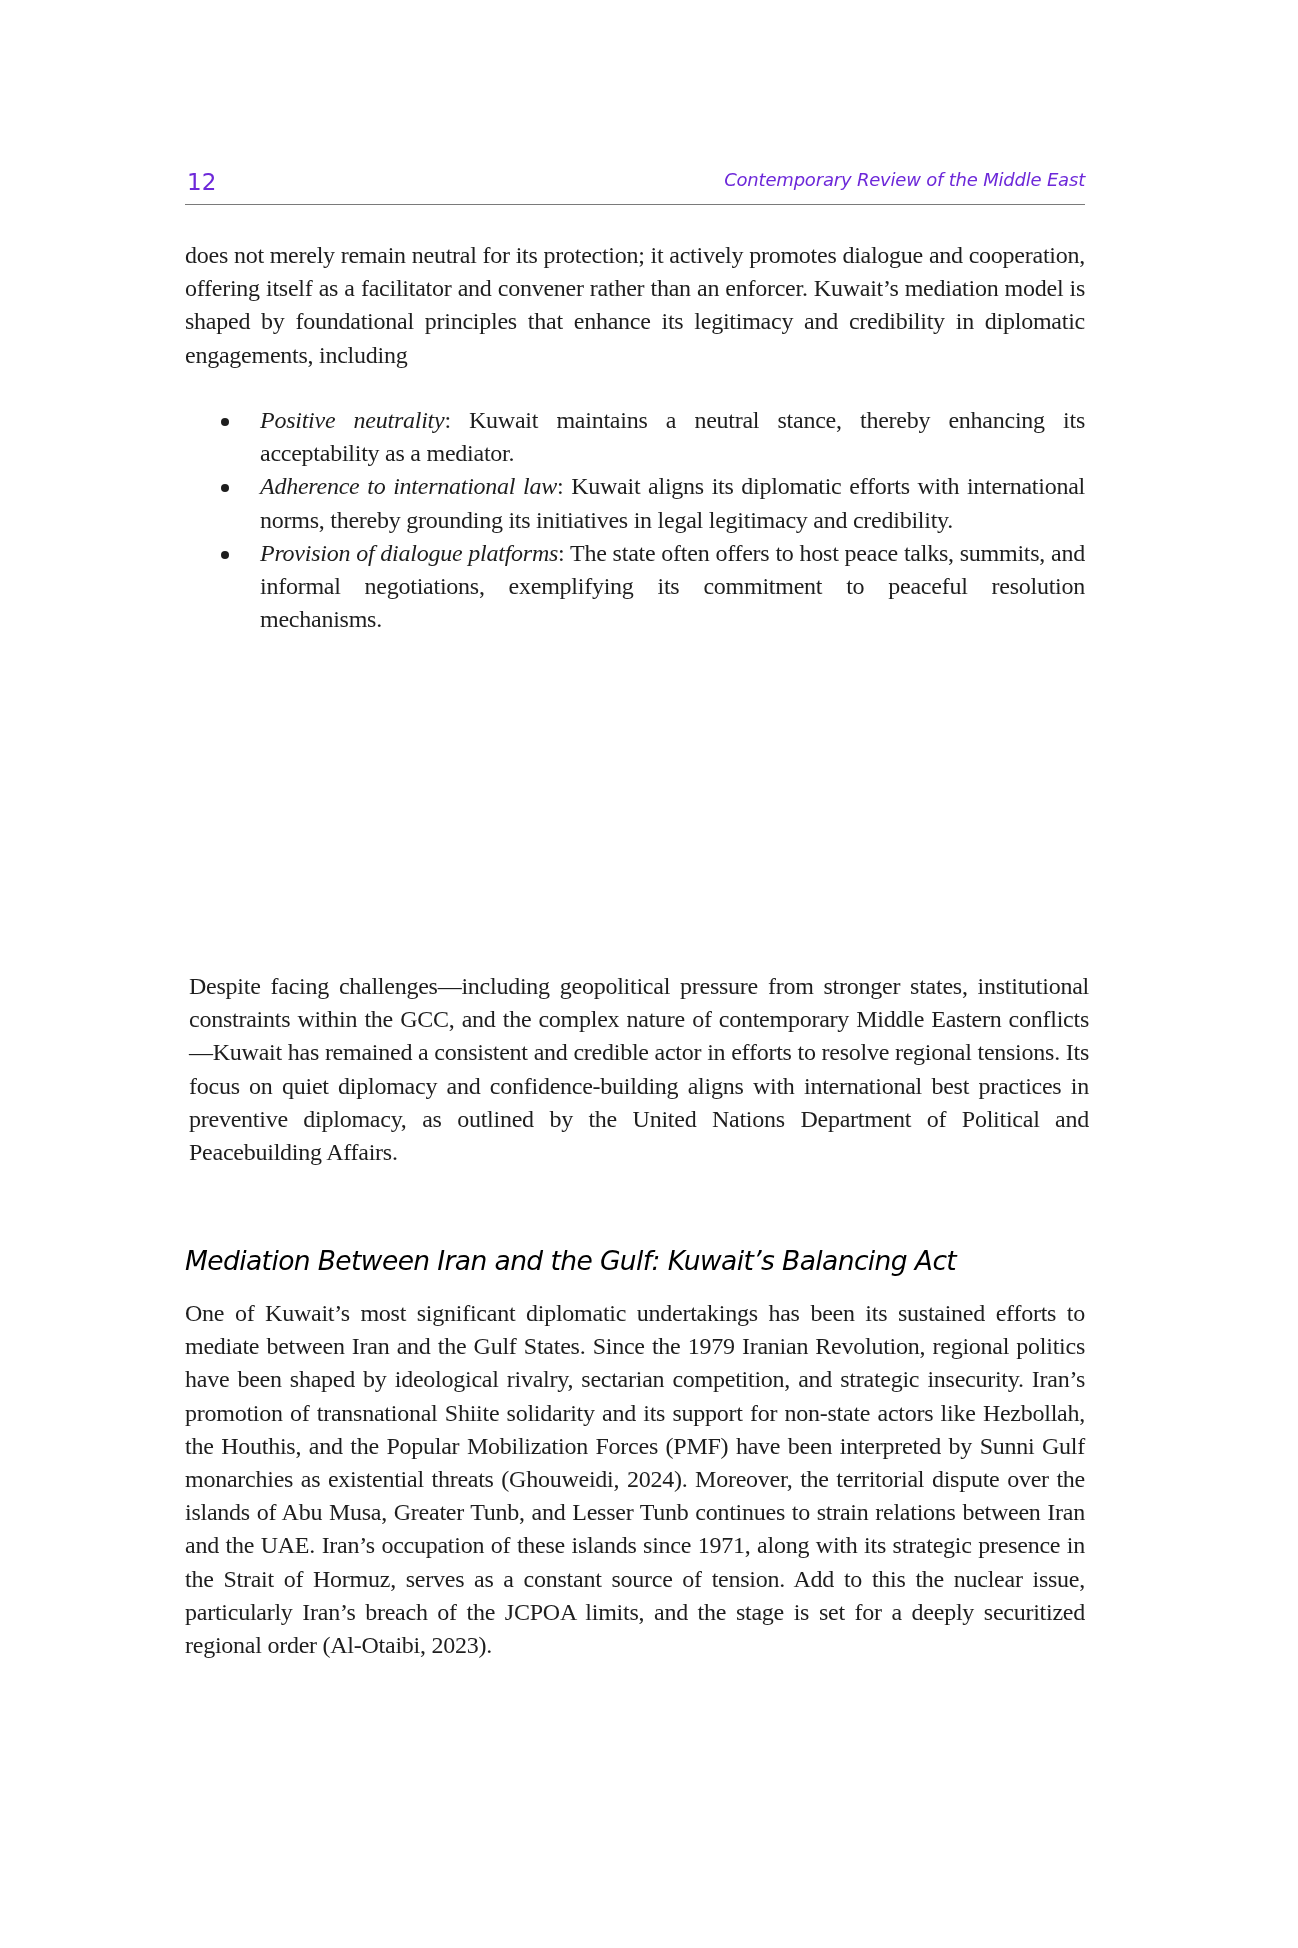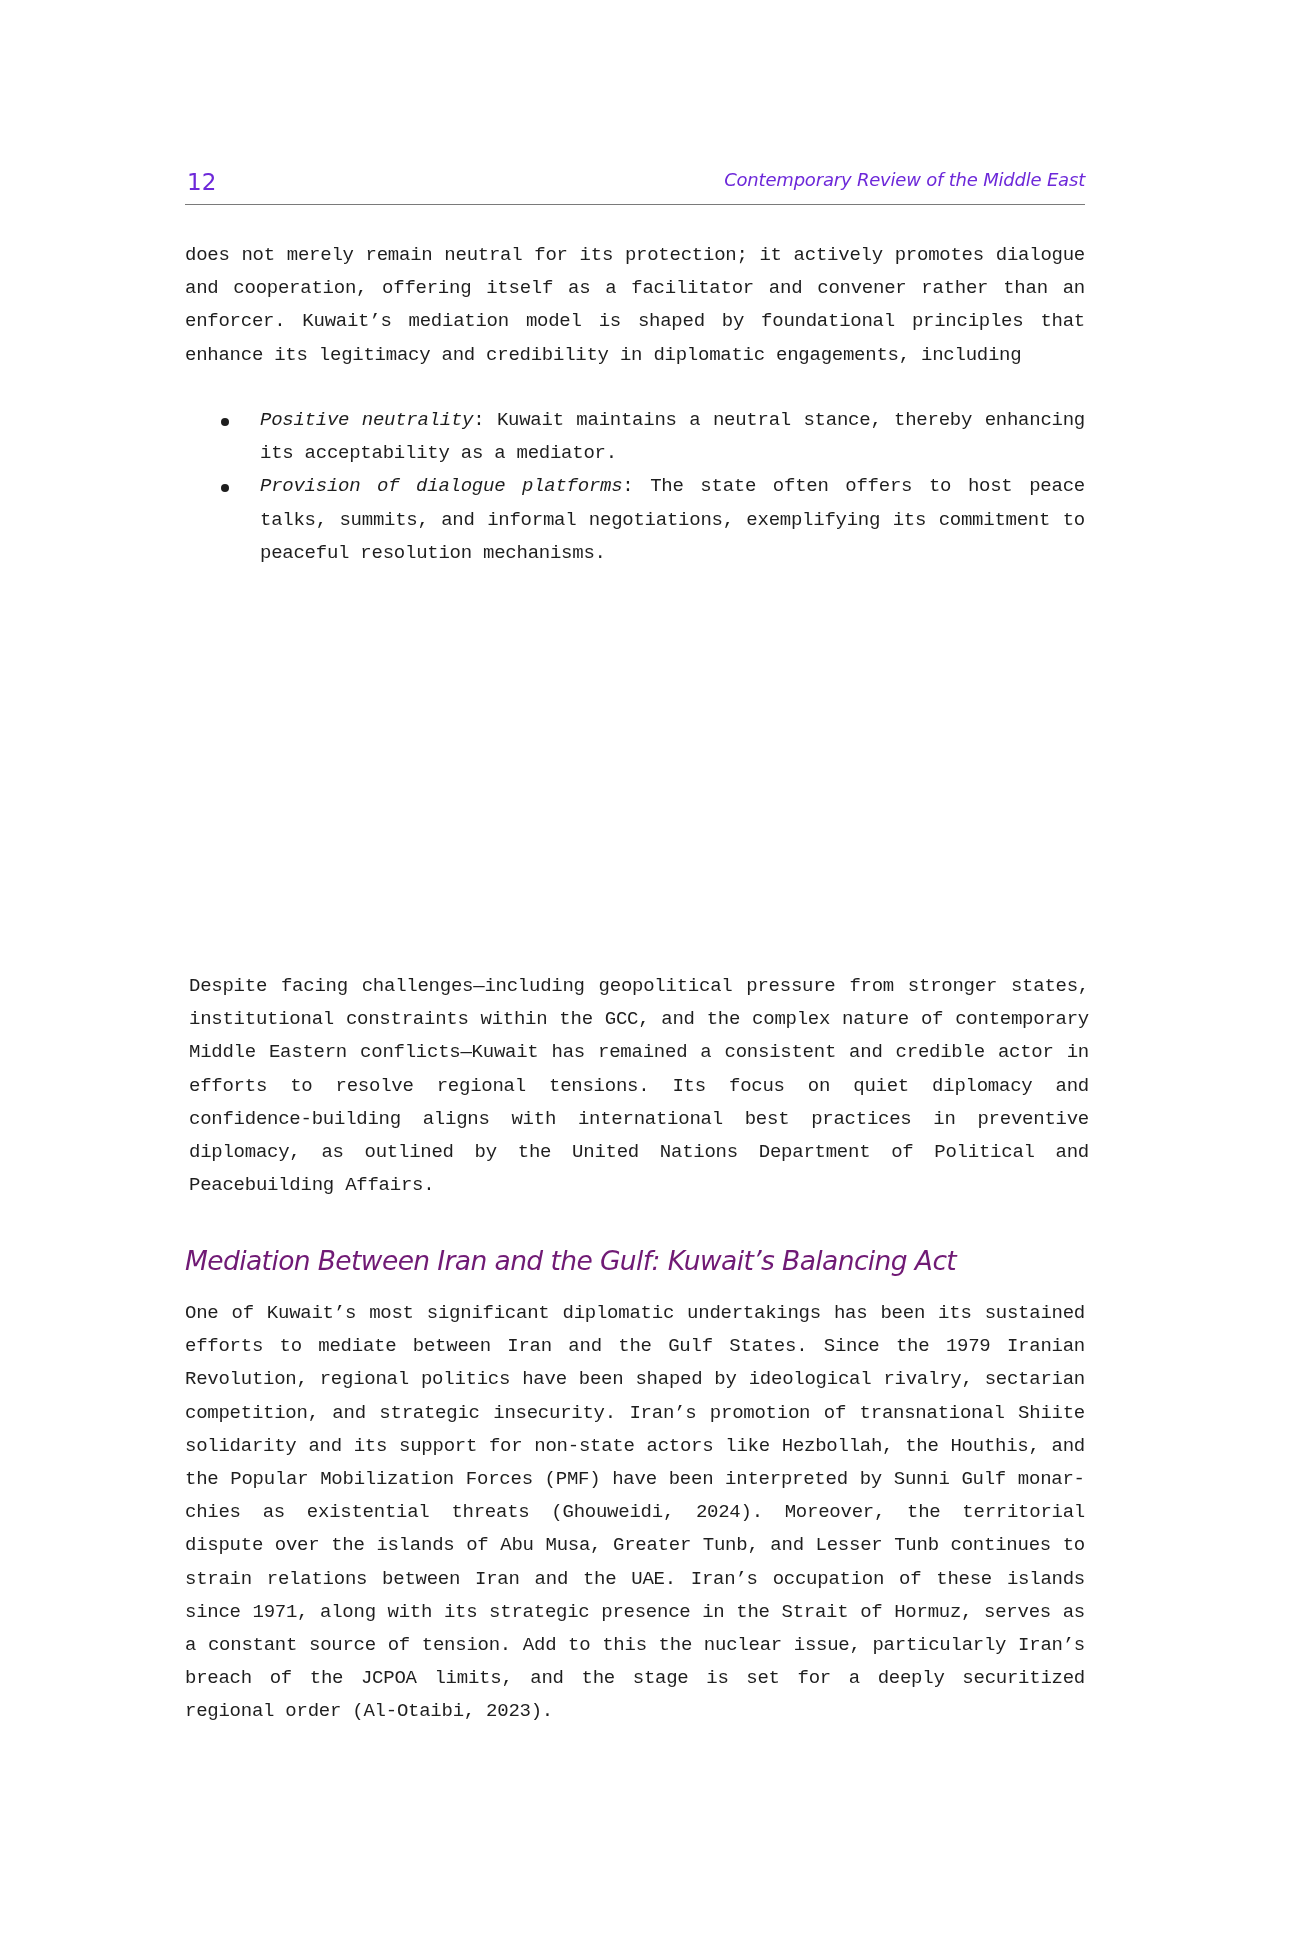--- a/index.html
+++ b/index.html
@@ -6,34 +6,34 @@
   body { width: 1298px; height: 1948px; position: relative; overflow: hidden; color: #1e1e1e; }
   .page { position: absolute; left: 185px; top: 0; width: 900px; }
   .running-head {
     position: absolute; top: 166px; left: 0; width: 900px; height: 38px;
     border-bottom: 1.5px solid #7a7a7a;
     font-family: "DejaVu Sans", sans-serif; color: #6d28d9;
   }
   .page-num { position: absolute; left: 2px; top: 3px; font-size: 23px; }
   .journal-title { position: absolute; right: 0; top: 3px; font-size: 18px; font-style: italic; letter-spacing: -0.2px; }
   .body-text {
-    font-family: Liberation Mono, monospace;
-    font-size: 19px; line-height: 33.2px; text-align: justify; color: #1e1e1e;
+    font-family: Liberation Serif, serif;
+    font-size: 24px; line-height: 33.2px; text-align: justify; color: #1e1e1e;
     letter-spacing: -0.25px;
   }
   p { margin: 0; }
   .p1 { position: absolute; top: 239px; left: 0; width: 900px; }
   .bullets { position: absolute; top: 404px; left: 0; width: 900px; list-style: none; margin: 0; padding: 0; }
   .bullets li { position: relative; padding-left: 75px; text-align: justify; }
   .bullet-dot { position: absolute; left: 36px; top: 14px; width: 8px; height: 8px; border-radius: 50%; background: #1e1e1e; }
   .bullet-term { font-style: italic; }
   .p2 { position: absolute; top: 970px; left: 4px; width: 900px; }
   .section-heading {
     position: absolute; top: 1245px; left: 0; width: 900px;
-    font-family: "DejaVu Sans", sans-serif; font-style: italic; font-size: 26.5px; color: #701a75;
+    font-family: "DejaVu Sans", sans-serif; font-style: italic; font-size: 26.5px; color: #000000;
     letter-spacing: -0.6px; margin: 0; font-weight: normal;
   }
   .p3 { position: absolute; top: 1297px; left: 0; width: 900px; }
 </style>
 </head>
 <body>
 
 <div class="page">
 
   <div class="running-head">
@@ -43,20 +43,24 @@
 
   <p class="body-text p1">does not merely remain neutral for its protection; it actively promotes dialogue and cooperation, offering itself as a facilitator and convener rather than an enforcer. Kuwait’s mediation model is shaped by foundational principles that enhance its legitimacy and credibility in diplomatic engagements, including</p>
 
   <ul class="body-text bullets">
     <li>
       <span class="bullet-dot"></span>
       <span class="bullet-term">Positive neutrality</span><span>: Kuwait maintains a neutral stance, thereby enhancing its acceptability as a mediator.</span>
     </li>
     <li>
       <span class="bullet-dot"></span>
+      <span class="bullet-term">Adherence to international law</span><span>: Kuwait aligns its diplomatic efforts with international norms, thereby grounding its initiatives in legal legitimacy and credibility.</span>
+    </li>
+    <li>
+      <span class="bullet-dot"></span>
       <span class="bullet-term">Provision of dialogue platforms</span><span>: The state often offers to host peace talks, summits, and informal negotiations, exemplifying its commitment to peaceful resolution mechanisms.</span>
     </li>
   </ul>
 
   <p class="body-text p2">Despite facing challenges—including geopolitical pressure from stronger states, institutional constraints within the GCC, and the complex nature of contempo­rary Middle Eastern conflicts—Kuwait has remained a consistent and credible actor in efforts to resolve regional tensions. Its focus on quiet diplomacy and confidence-building aligns with international best practices in preventive diplo­macy, as outlined by the United Nations Department of Political and Peacebuilding Affairs.</p>
 
   <h2 class="section-heading">Mediation Between Iran and the Gulf: Kuwait’s Balancing Act</h2>
 
   <p class="body-text p3">One of Kuwait’s most significant diplomatic undertakings has been its sustained efforts to mediate between Iran and the Gulf States. Since the 1979 Iranian Revolution, regional politics have been shaped by ideological rivalry, sectarian competition, and strategic insecurity. Iran’s promotion of transnational Shiite soli­darity and its support for non-state actors like Hezbollah, the Houthis, and the Popular Mobilization Forces (PMF) have been interpreted by Sunni Gulf monar­chies as existential threats (Ghouweidi, 2024). Moreover, the territorial dispute over the islands of Abu Musa, Greater Tunb, and Lesser Tunb continues to strain relations between Iran and the UAE. Iran’s occupation of these islands since 1971, along with its strategic presence in the Strait of Hormuz, serves as a constant source of tension. Add to this the nuclear issue, particularly Iran’s breach of the JCPOA limits, and the stage is set for a deeply securitized regional order (Al-Otaibi, 2023).</p>
 

